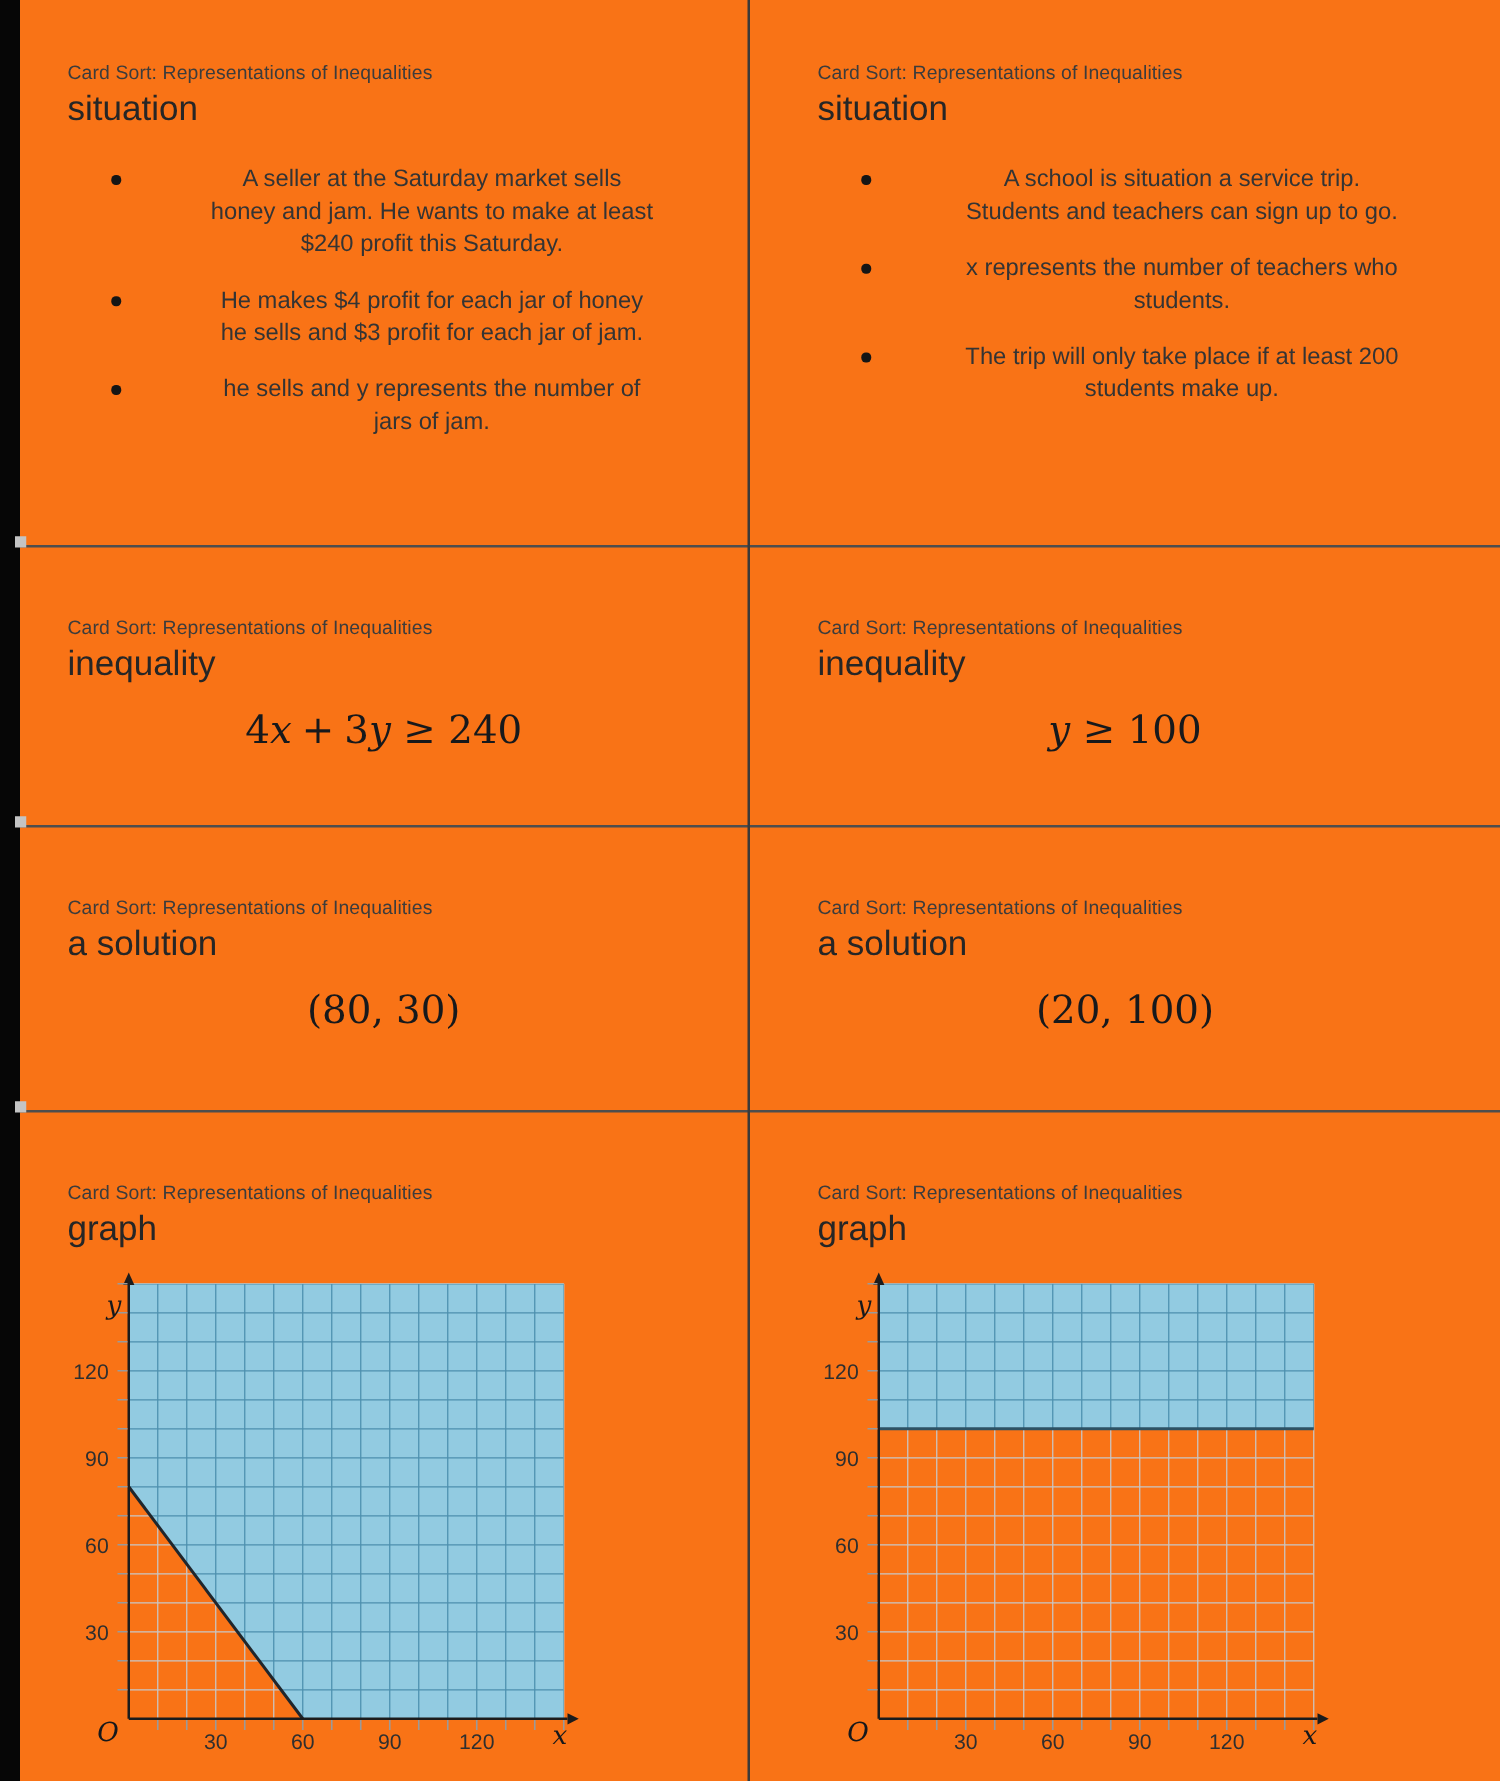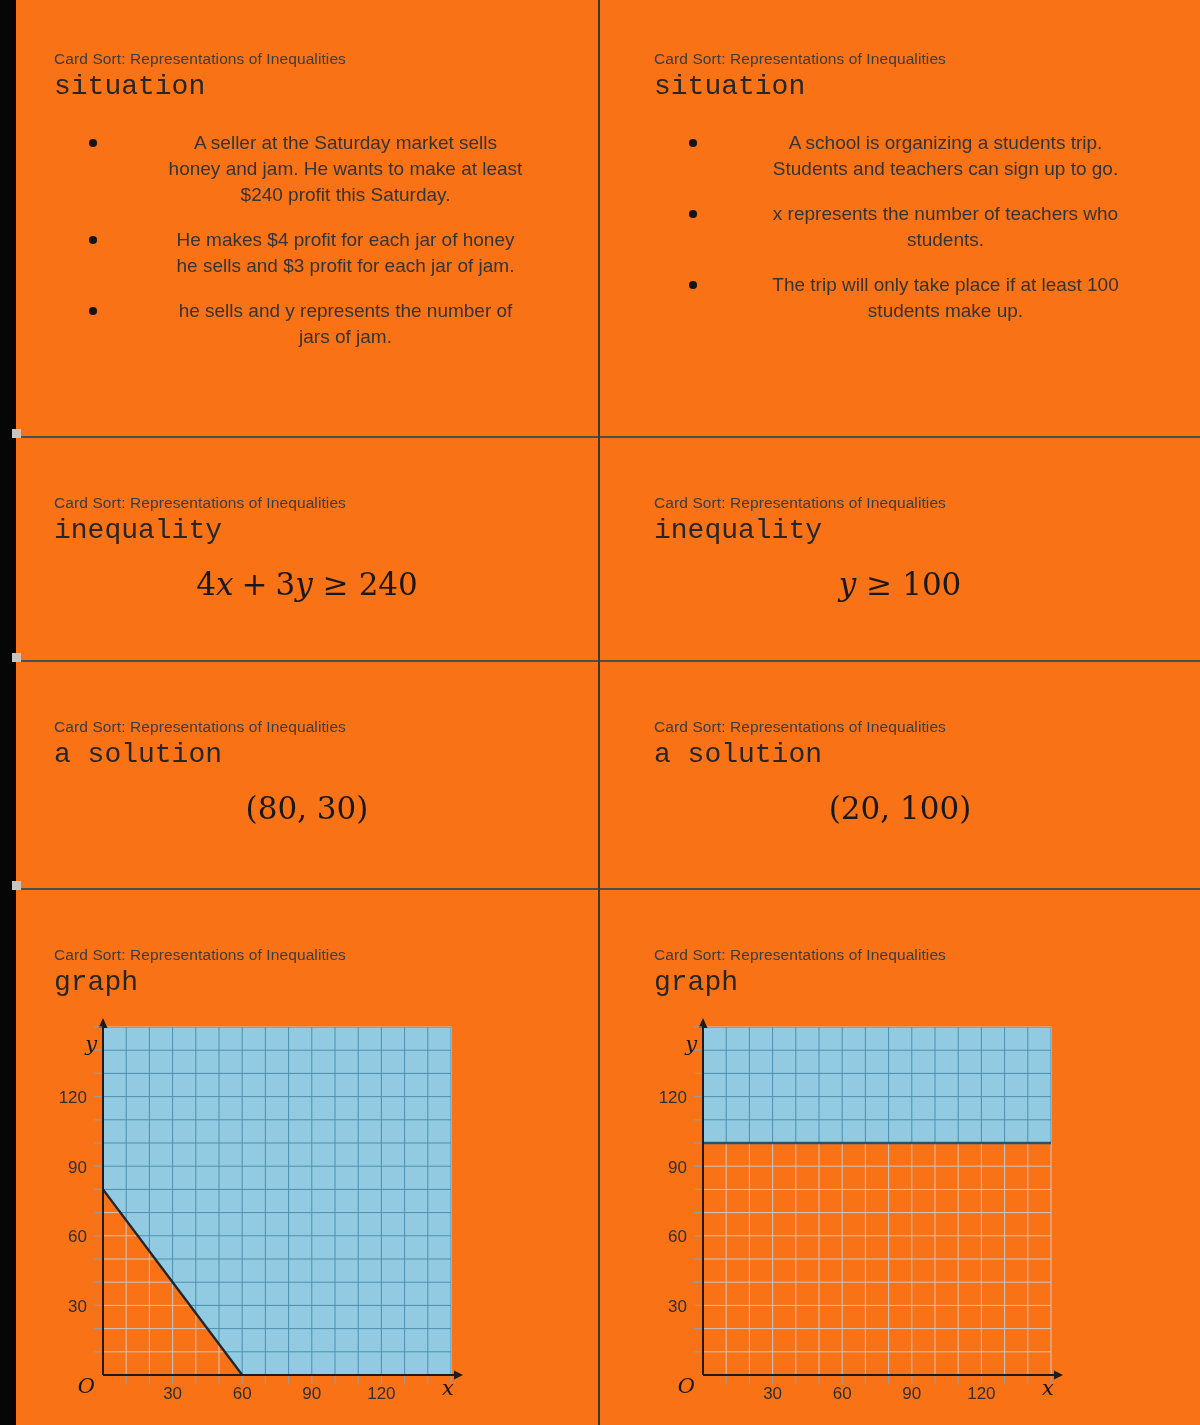--- a/index.html
+++ b/index.html
@@ -16,21 +16,21 @@
 
   .card{position:absolute;box-sizing:border-box;}
   .col1{left:16px;width:582px;padding-left:38px;}
   .col2{left:600px;width:600px;padding-left:54px;}
   .row1{top:0;height:436px;padding-top:50px;}
   .row2{top:438px;height:222px;padding-top:56px;}
   .row3{top:662px;height:226px;padding-top:56px;}
   .row4{top:890px;height:535px;padding-top:56px;}
 
   .card-header{font-size:15.5px;color:#3c3c3c;letter-spacing:.1px;}
-  .card-title{font-size:28px;color:#262626;margin-top:3px;font-weight:400;font-family:Liberation Mono, monospace;}
+  .card-title{font-size:28px;color:#262626;margin-top:3px;font-weight:400;}
 
   .bullets{list-style:none;margin:28px 0 0 34px;padding:0;width:480px;text-align:center;}
   .bullets li{position:relative;padding-left:35px;margin-bottom:19px;
     font-size:19px;line-height:26px;color:#343434;}
   .bdot{position:absolute;left:1px;top:9px;width:7.5px;height:7.5px;border-radius:50%;background:#151515;}
   .bline{display:block;}
 
   .math-wrap{position:absolute;left:0;right:0;top:128px;text-align:center;}
   .math{font-family:"DejaVu Serif",serif;font-size:31px;color:#17191c;}
   .mvar{font-style:italic;}
@@ -78,31 +78,31 @@
       </li>
     </ul>
   </div>
 
   <div class="card row1 col2">
     <div class="card-header">Card Sort: Representations of Inequalities</div>
     <div class="card-title">situation</div>
     <ul class="bullets">
       <li>
         <span class="bdot"></span>
-        <span class="bline">A school is organizing a students trip.</span>
+        <span class="bline">A school is situation a service trip.</span>
         <span class="bline">Students and teachers can sign up to go.</span>
       </li>
       <li>
         <span class="bdot"></span>
         <span class="bline">x represents the number of teachers who</span>
         <span class="bline">students.</span>
       </li>
       <li>
         <span class="bdot"></span>
-        <span class="bline">The trip will only take place if at least 100</span>
+        <span class="bline">The trip will only take place if at least 200</span>
         <span class="bline">students make up.</span>
       </li>
     </ul>
   </div>
 
   <div class="card row2 col1">
     <div class="card-header">Card Sort: Representations of Inequalities</div>
     <div class="card-title">inequality</div>
     <div class="math-wrap">
       <span class="math"><span class="mnum">4</span><span class="mvar">x</span><span class="mop">+</span><span class="mnum">3</span><span class="mvar">y</span><span class="mrel">≥</span><span class="mnum">240</span></span>

